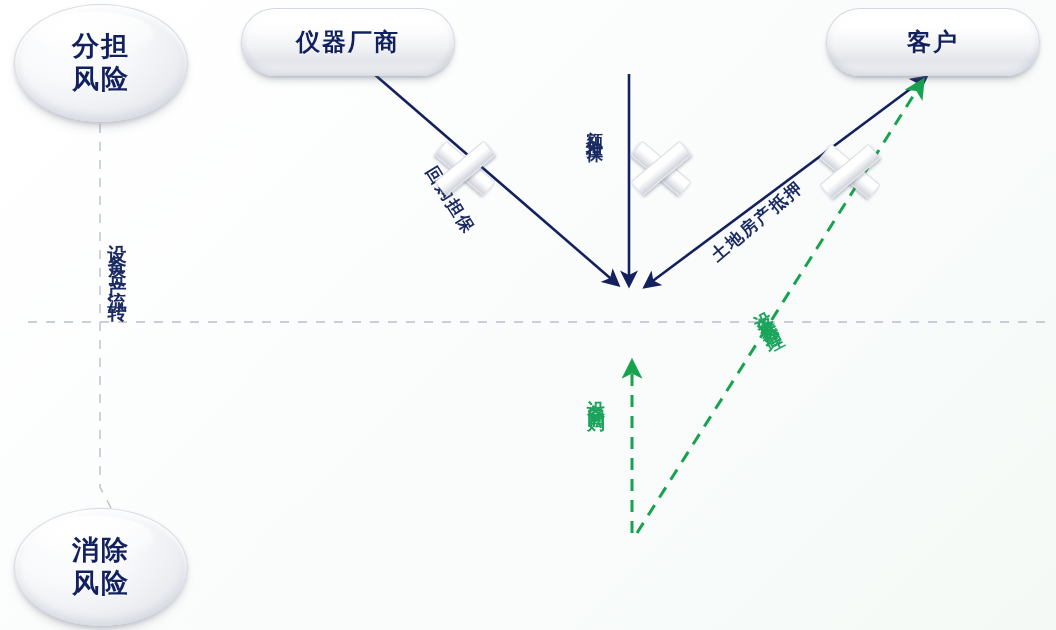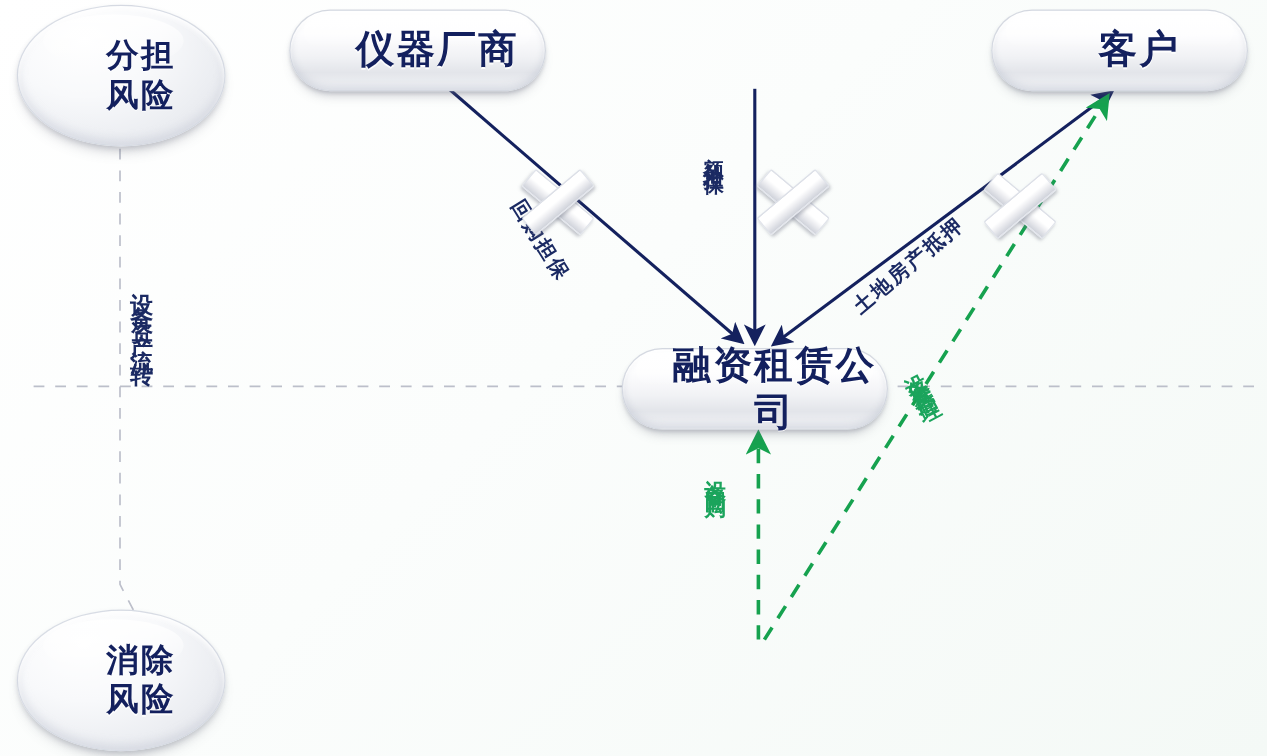--- a/index.html
+++ b/index.html
@@ -34,39 +34,38 @@
     color: #13205e;
     font-weight: bold;
     letter-spacing: 2px;
     z-index: 5;
   }
   .node .label {
     position: relative;
     z-index: 3;
     line-height: 1.22;
     text-shadow: 0 1px 0 rgba(255,255,255,0.85);
-    margin-left: 33px;
   }
 
   .pill {
     border-radius: 999px;
     background:
       linear-gradient(to bottom,
         #ffffff 0%,
         #fdfdfe 30%,
         #f1f2f5 58%,
         #e3e5ea 78%,
         #f2f3f6 100%);
     box-shadow:
       0 7px 9px -4px rgba(90,95,110,0.34),
       0 2px 3px rgba(120,125,140,0.22),
       inset 0 2px 2px rgba(255,255,255,0.95),
       inset 0 -3px 6px rgba(185,190,205,0.45);
     border: 1px solid rgba(206,210,220,0.85);
-    font-size: 32px;
+    font-size: 24px;
     align-items: center;
   }
   .pill::after {
     content: "";
     position: absolute;
     left: 5%;
     right: 5%;
     top: 5%;
     height: 42%;
     border-radius: 999px;
@@ -176,23 +175,20 @@
 
   <div class="node pill" style="left:241px; top:8px; width:212px; height:66px;">
     <div class="label">仪器厂商</div>
   </div>
 
 
   <div class="node pill" style="left:826px; top:8px; width:212px; height:66px;">
     <div class="label">客户</div>
   </div>
 
-  <div class="node pill" style="left:518px; top:290px; width:220px; height:66px;">
-    <div class="label">融资租赁公司</div>
-  </div>
 
 
   <div class="node ellipse" style="left:14px; top:508px; width:172px; height:116px;justify-content:center;">
     <div class="label">消除<br>风险</div>
   </div>
 
   <div class="edge-label lbl-blue" style="left:440px; top:162px; font-size:17px; letter-spacing:2px; transform:rotate(58deg); transform-origin:0 0;">回购担保</div>
 
   <div class="edge-label lbl-blue vertical" style="left:583px; top:118px; font-size:17px;">额外担保</div>
 

